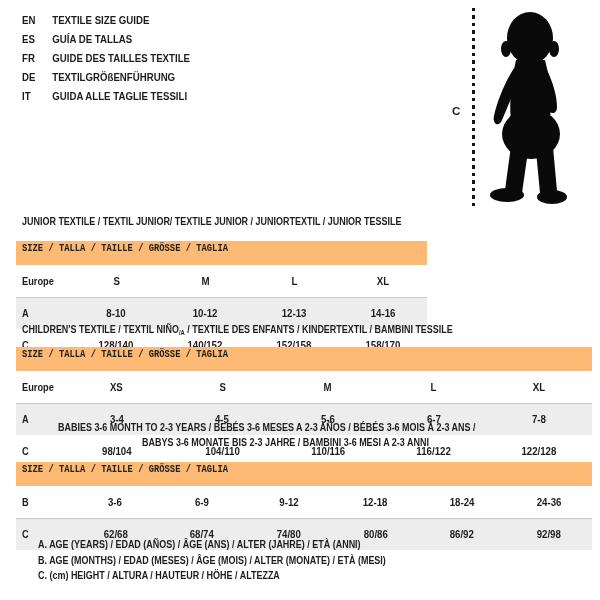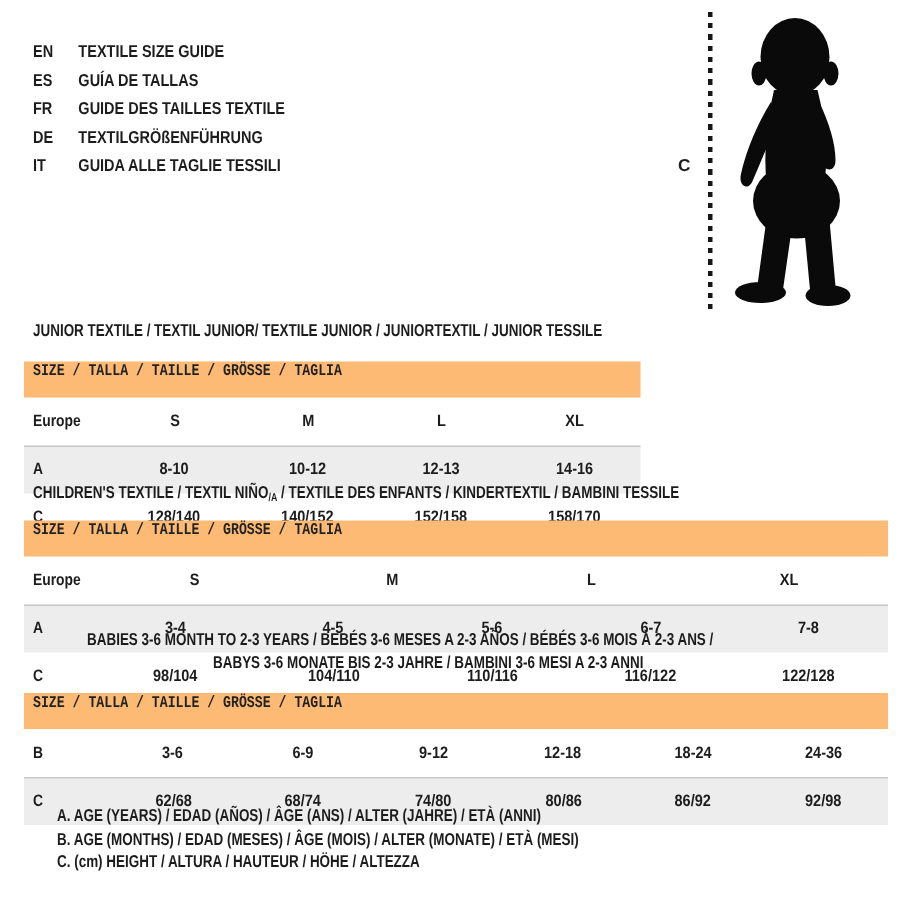--- a/index.html
+++ b/index.html
@@ -6,21 +6,21 @@
   .page{
     position:relative;width:600px;height:600px;background:#ffffff;
     font-family:"Liberation Sans",sans-serif;font-weight:bold;color:#1c1c1c;
     overflow:hidden;
   }
   .cond{display:inline-block;transform:scaleX(0.84);transform-origin:0 50%;white-space:nowrap;}
   .xcond{display:inline-block;transform:scaleX(0.78);transform-origin:0 50%;white-space:nowrap;}
   .ccell{display:inline-block;transform:scaleX(0.88);transform-origin:50% 50%;white-space:nowrap;}
 
   
-  .langs{position:absolute;left:22px;top:26px;}
+  .langs{position:absolute;left:22px;top:11px;}
   .lang-row{height:19px;line-height:19px;font-size:11.5px;}
   .lang-code{display:inline-block;width:36px;}
 
   
   .dashline{
     position:absolute;left:472px;top:8px;width:3px;height:198px;
     background:repeating-linear-gradient(180deg,#161616 0 3.5px,transparent 3.5px 7.5px);
   }
   .c-label{position:absolute;left:452px;top:105px;font-size:11.5px;}
   .silhouette{position:absolute;left:483px;top:10px;}
@@ -105,20 +105,21 @@
       <span class="tcell"><span class="ccell">152/158</span></span>
       <span class="tcell"><span class="ccell">158/170</span></span>
     </div>
   </div>
 
   <div class="section-title t2-title"><span class="xcond"><span>CHILDREN'S TEXTILE / TEXTIL NIÑO</span><span class="sub">/A</span><span> / TEXTILE DES ENFANTS / KINDERTEXTIL / BAMBINI TESSILE</span></span></div>
   <div class="size-table t2">
     <div class="size-bar"><span class="xcond">SIZE / TALLA / TAILLE / GRÖSSE / TAGLIA</span></div>
     <div class="trow">
       <span class="tlabel"><span class="cond">Europe</span></span>
+      <span class="tcell"><span class="ccell">XS</span></span>
       <span class="tcell"><span class="ccell">S</span></span>
       <span class="tcell"><span class="ccell">M</span></span>
       <span class="tcell"><span class="ccell">L</span></span>
       <span class="tcell"><span class="ccell">XL</span></span>
     </div>
     <div class="trow shade">
       <span class="tlabel"><span class="cond">A</span></span>
       <span class="tcell"><span class="ccell">3-4</span></span>
       <span class="tcell"><span class="ccell">4-5</span></span>
       <span class="tcell"><span class="ccell">5-6</span></span>

